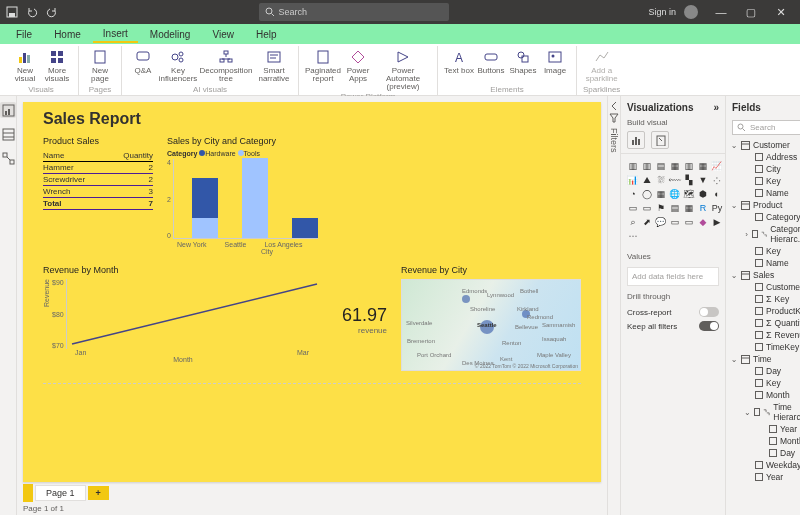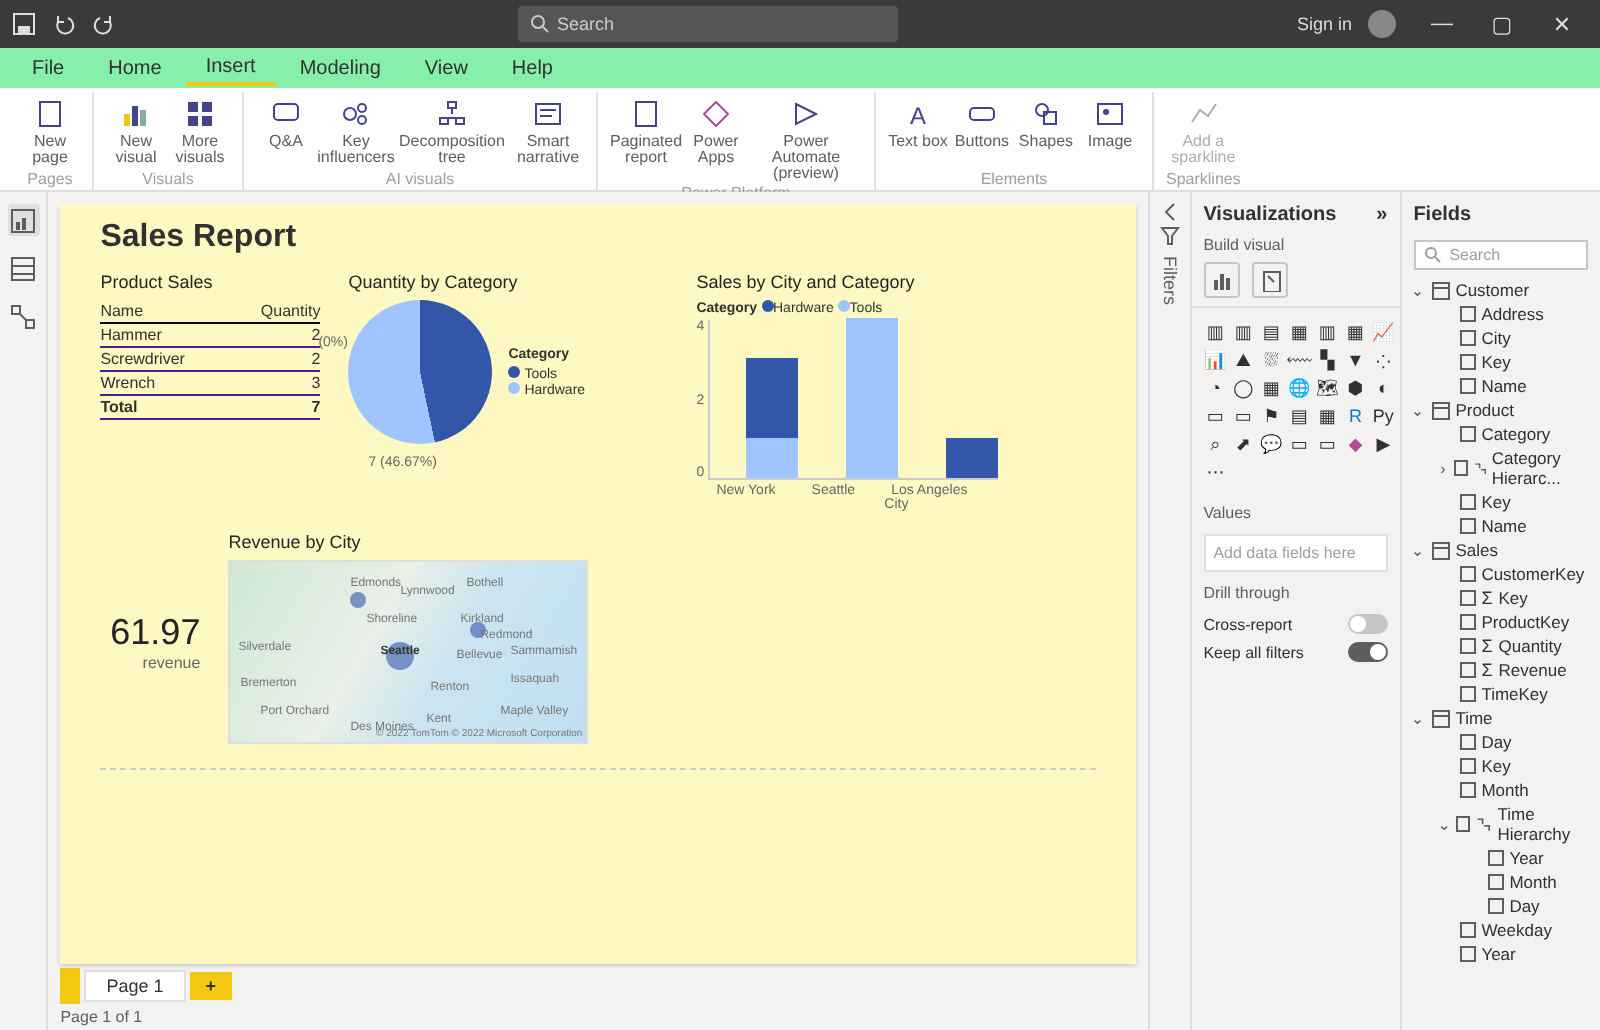--- a/index.html
+++ b/index.html
@@ -30,21 +30,21 @@
   .rbtn.wide { width: 56px; }
   .ricon { width: 18px; height: 18px; display: inline-flex; align-items: center; justify-content: center; }
   .rlabel-group { font-size: 8px; color: #a19f9d; padding: 1px 0; }
   
   
   .main { flex: 1; display: flex; overflow: hidden; }
   .navrail { width: 26px; background: #f3f2f1; border-right: 1px solid #e1dfdd; display: flex; flex-direction: column; align-items: center; gap: 8px; padding-top: 6px; }
   .navrail span { width: 16px; height: 16px; display: inline-flex; align-items: center; justify-content: center; }
   .navrail span.active { background: #e1dfdd; border-radius: 2px; }
   .canvas-area { flex: 1; display: flex; flex-direction: column; background: #f3f2f1; }
-  .canvas { flex: 1; background: #fef9c3; margin: 6px 6px 2px 6px; box-shadow: 0 1px 2px rgba(0,0,0,.15); padding: 8px 20px; position: relative; overflow: hidden; }
+  .canvas { flex: 1; background: #fde047; margin: 6px 6px 2px 6px; box-shadow: 0 1px 2px rgba(0,0,0,.15); padding: 8px 20px; position: relative; overflow: hidden; }
   .tabs { height: 18px; display: flex; align-items: center; padding-left: 6px; gap: 2px; }
   .tabs .tabhandle { width: 10px; background: #f2c811; height: 100%; }
   .tabs .tab { background: #fff; padding: 2px 10px; font-size: 9px; border: 1px solid #e1dfdd; }
   .tabs .tab.add { background: #f2c811; border-color:#f2c811; font-weight: bold; padding: 1px 7px;}
   .statusbar { height: 13px; font-size: 8px; color: #605e5c; padding-left: 6px; display: flex; align-items: center; }
   
   
   .filters-rail { width: 22px; background: #f3f2f1; border-left: 1px solid #e1dfdd; display: flex; flex-direction: column; align-items: center; padding-top: 4px; }
   .filters-rail .label { writing-mode: vertical-rl; font-size: 9px; color: #605e5c; margin-top: 4px; }
   .pane { width: 105px; background: #f3f2f1; border-left: 1px solid #e1dfdd; display: flex; flex-direction: column; font-size: 9px; }
@@ -153,53 +153,53 @@
   <div class="item">View</div>
   <div class="item">Help</div>
 </div>
 
 <div class="ribbon">
   <div class="rgroup">
       <div class="rbtns">
     <div class="rbtn narrow">
           <span class="ricon">
             <svg width="16" height="16">
-              <rect x="3" y="2" width="10" height="12" fill="none" stroke="#448"></rect>
-            </svg>
-          </span>
-          <span>New page</span>
-        </div>
-  </div>
-      <div class="rlabel-group">Pages</div>
-    </div>
-  <div class="rgroup">
-      <div class="rbtns">
-    <div class="rbtn narrow">
-          <span class="ricon">
-            <svg width="16" height="16">
               <rect x="2" y="8" width="3" height="6" fill="#f2c811"></rect>
               <rect x="6" y="4" width="3" height="10" fill="#448"></rect>
               <rect x="10" y="6" width="3" height="8" fill="#8aa"></rect>
             </svg>
           </span>
           <span>New visual</span>
         </div>
     <div class="rbtn narrow">
           <span class="ricon">
             <svg width="16" height="16">
               <rect x="2" y="2" width="5" height="5" fill="#448"></rect>
               <rect x="9" y="2" width="5" height="5" fill="#448"></rect>
               <rect x="2" y="9" width="5" height="5" fill="#448"></rect>
               <rect x="9" y="9" width="5" height="5" fill="#448"></rect>
             </svg>
           </span>
           <span>More visuals</span>
         </div>
   </div>
       <div class="rlabel-group">Visuals</div>
+    </div>
+  <div class="rgroup">
+      <div class="rbtns">
+    <div class="rbtn narrow">
+          <span class="ricon">
+            <svg width="16" height="16">
+              <rect x="3" y="2" width="10" height="12" fill="none" stroke="#448"></rect>
+            </svg>
+          </span>
+          <span>New page</span>
+        </div>
+  </div>
+      <div class="rlabel-group">Pages</div>
     </div>
   <div class="rgroup">
       <div class="rbtns">
     <div class="rbtn narrow">
           <span class="ricon">
             <svg width="16" height="16">
               <rect x="2" y="3" width="12" height="8" rx="2" fill="none" stroke="#448"></rect>
             </svg>
           </span>
           <span>Q&amp;A</span>
@@ -373,35 +373,20 @@
                   <td>3</td>
                 </tr>
             <tr class="total">
                   <td>Total</td>
                   <td>7</td>
                 </tr>
           </tbody>
             </table>
         </div>
 
-        <div style="width:160px;">
-          <div class="visual-title">Quantity by Category</div>
-          <div class="pie-visual">
-            <div style="position:relative;">
-              <span class="pie-lbl" style="left:-15px;top:18px;">(0%)</span>
-              <div class="pie"></div>
-              <span class="pie-lbl" style="left:10px;top:78px;">7 (46.67%)</span>
-            </div>
-            <div class="legend">
-              <div style="font-weight:600;margin-bottom:2px;">Category</div>
-              <div><span class="dot" style="background:#3257a8"></span><span>Tools</span></div>
-              <div><span class="dot" style="background:#a0c4ff"></span><span>Hardware</span></div>
-            </div>
-          </div>
-        </div>
 
         <div class="bar-visual">
           <div class="visual-title">Sales by City and Category</div>
           <div style="font-size:7px;margin-bottom:2px;"><b>Category</b> <span class="dot" style="display:inline-block;width:6px;height:6px;background:#3257a8;border-radius:50%;"></span>Hardware <span class="dot" style="display:inline-block;width:6px;height:6px;background:#a0c4ff;border-radius:50%;"></span>Tools</div>
           <div style="display:flex;">
             <div style="display:flex;flex-direction:column;justify-content:space-between;font-size:7px;color:#666;height:80px;padding-right:2px;">
                 <span>4</span>
                 <span>2</span>
                 <span>0</span>
               </div>
@@ -421,20 +406,41 @@
           <div class="axis-x">
               <span>New York</span>
               <span>Seattle</span>
               <span>Los Angeles</span>
             </div>
           <div style="text-align:center;font-size:7px;color:#666;">City</div>
         </div>
       </div>
       <div class="row2">
 
+        <div class="line-visual">
+          <div class="visual-title">Revenue by Month</div>
+          <div style="display:flex;gap:2px;">
+            <div><span class="ylabel">Revenue</span></div>
+            <div style="display:flex;flex-direction:column;justify-content:space-between;font-size:7px;color:#666;height:70px;">
+                <span>$90</span>
+                <span>$80</span>
+                <span>$70</span>
+              </div>
+            <div class="line-chart" style="flex:1;">
+              <svg width="100%" height="70">
+                  <line x1="5" y1="65" x2="250" y2="5" stroke="#448" stroke-width="1.5"></line>
+                </svg>
+            </div>
+          </div>
+          <div style="display:flex;justify-content:space-between;font-size:7px;color:#666;padding:0 14px 0 32px;">
+              <span>Jan</span>
+              <span>Mar</span>
+            </div>
+          <div style="text-align:center;font-size:7px;color:#666;">Month</div>
+        </div>
 
         <div class="card-visual" style="align-self:center;">
           <div class="card-value">61.97</div>
           <div class="card-label">revenue</div>
         </div>
 
         <div class="map-visual">
           <div class="visual-title">Revenue by City</div>
           <div class="map-box">
             <div class="map-bubble" style="width:14px;height:14px;left:78px;top:40px;"></div>

